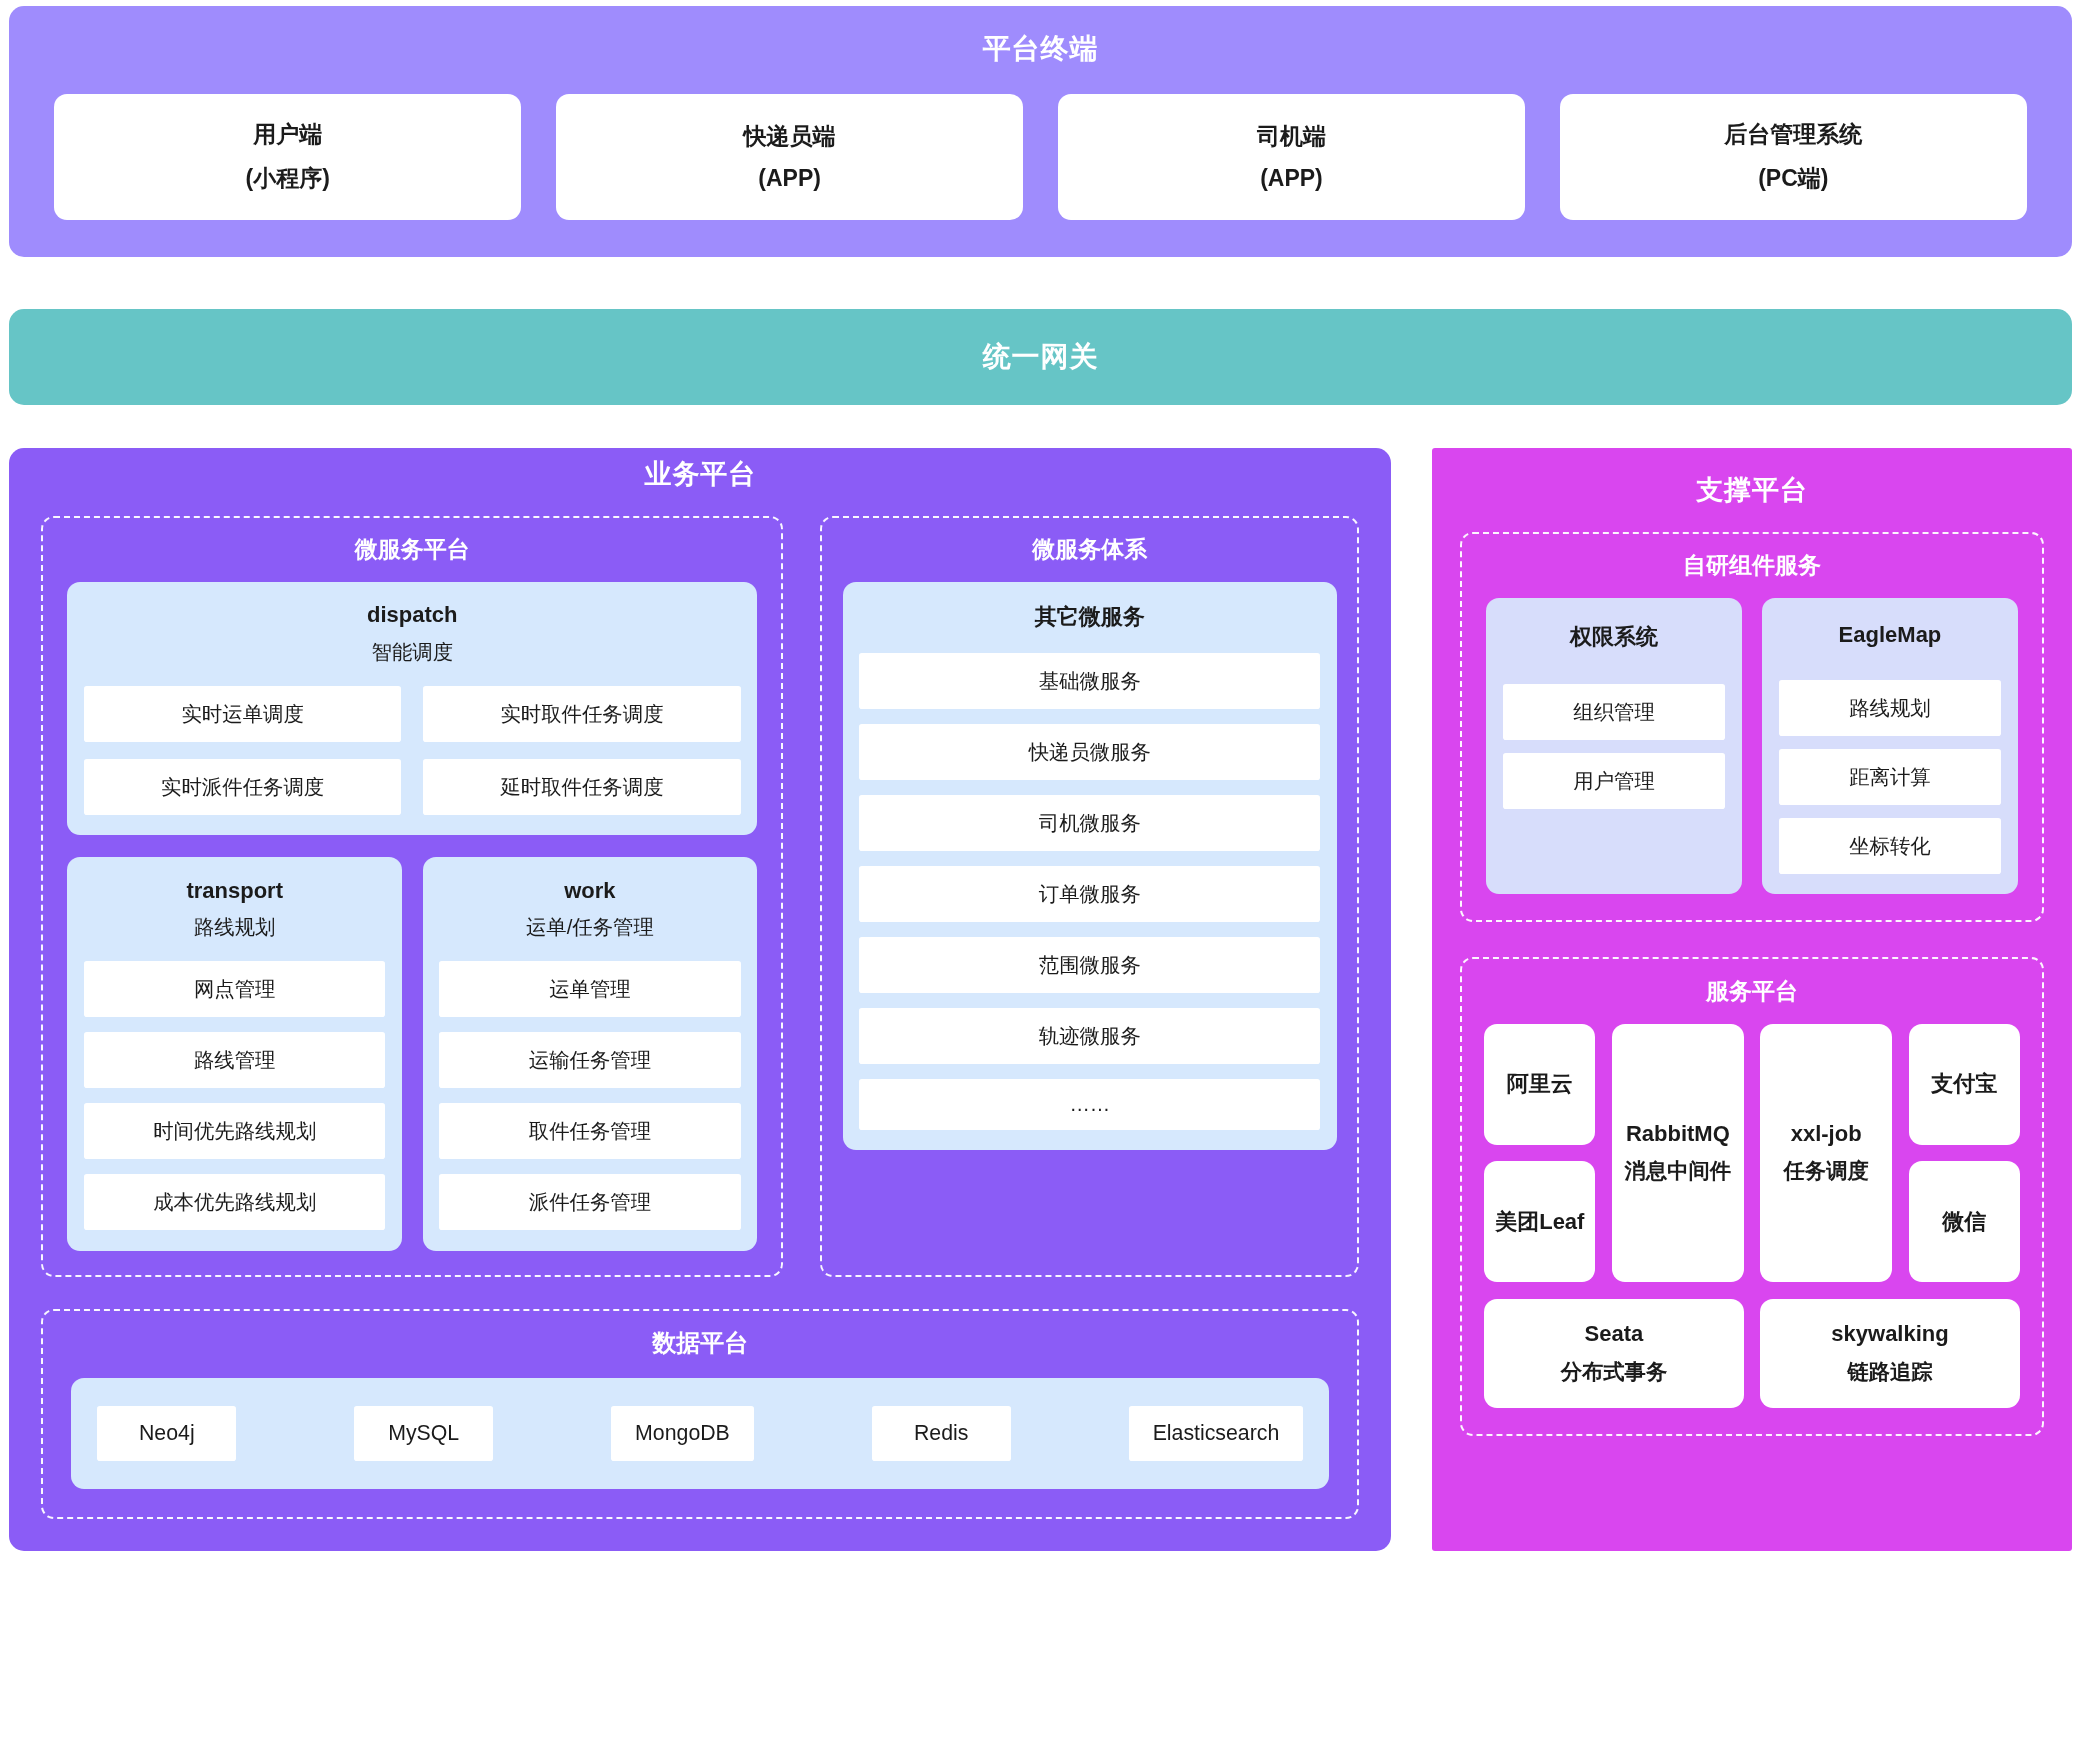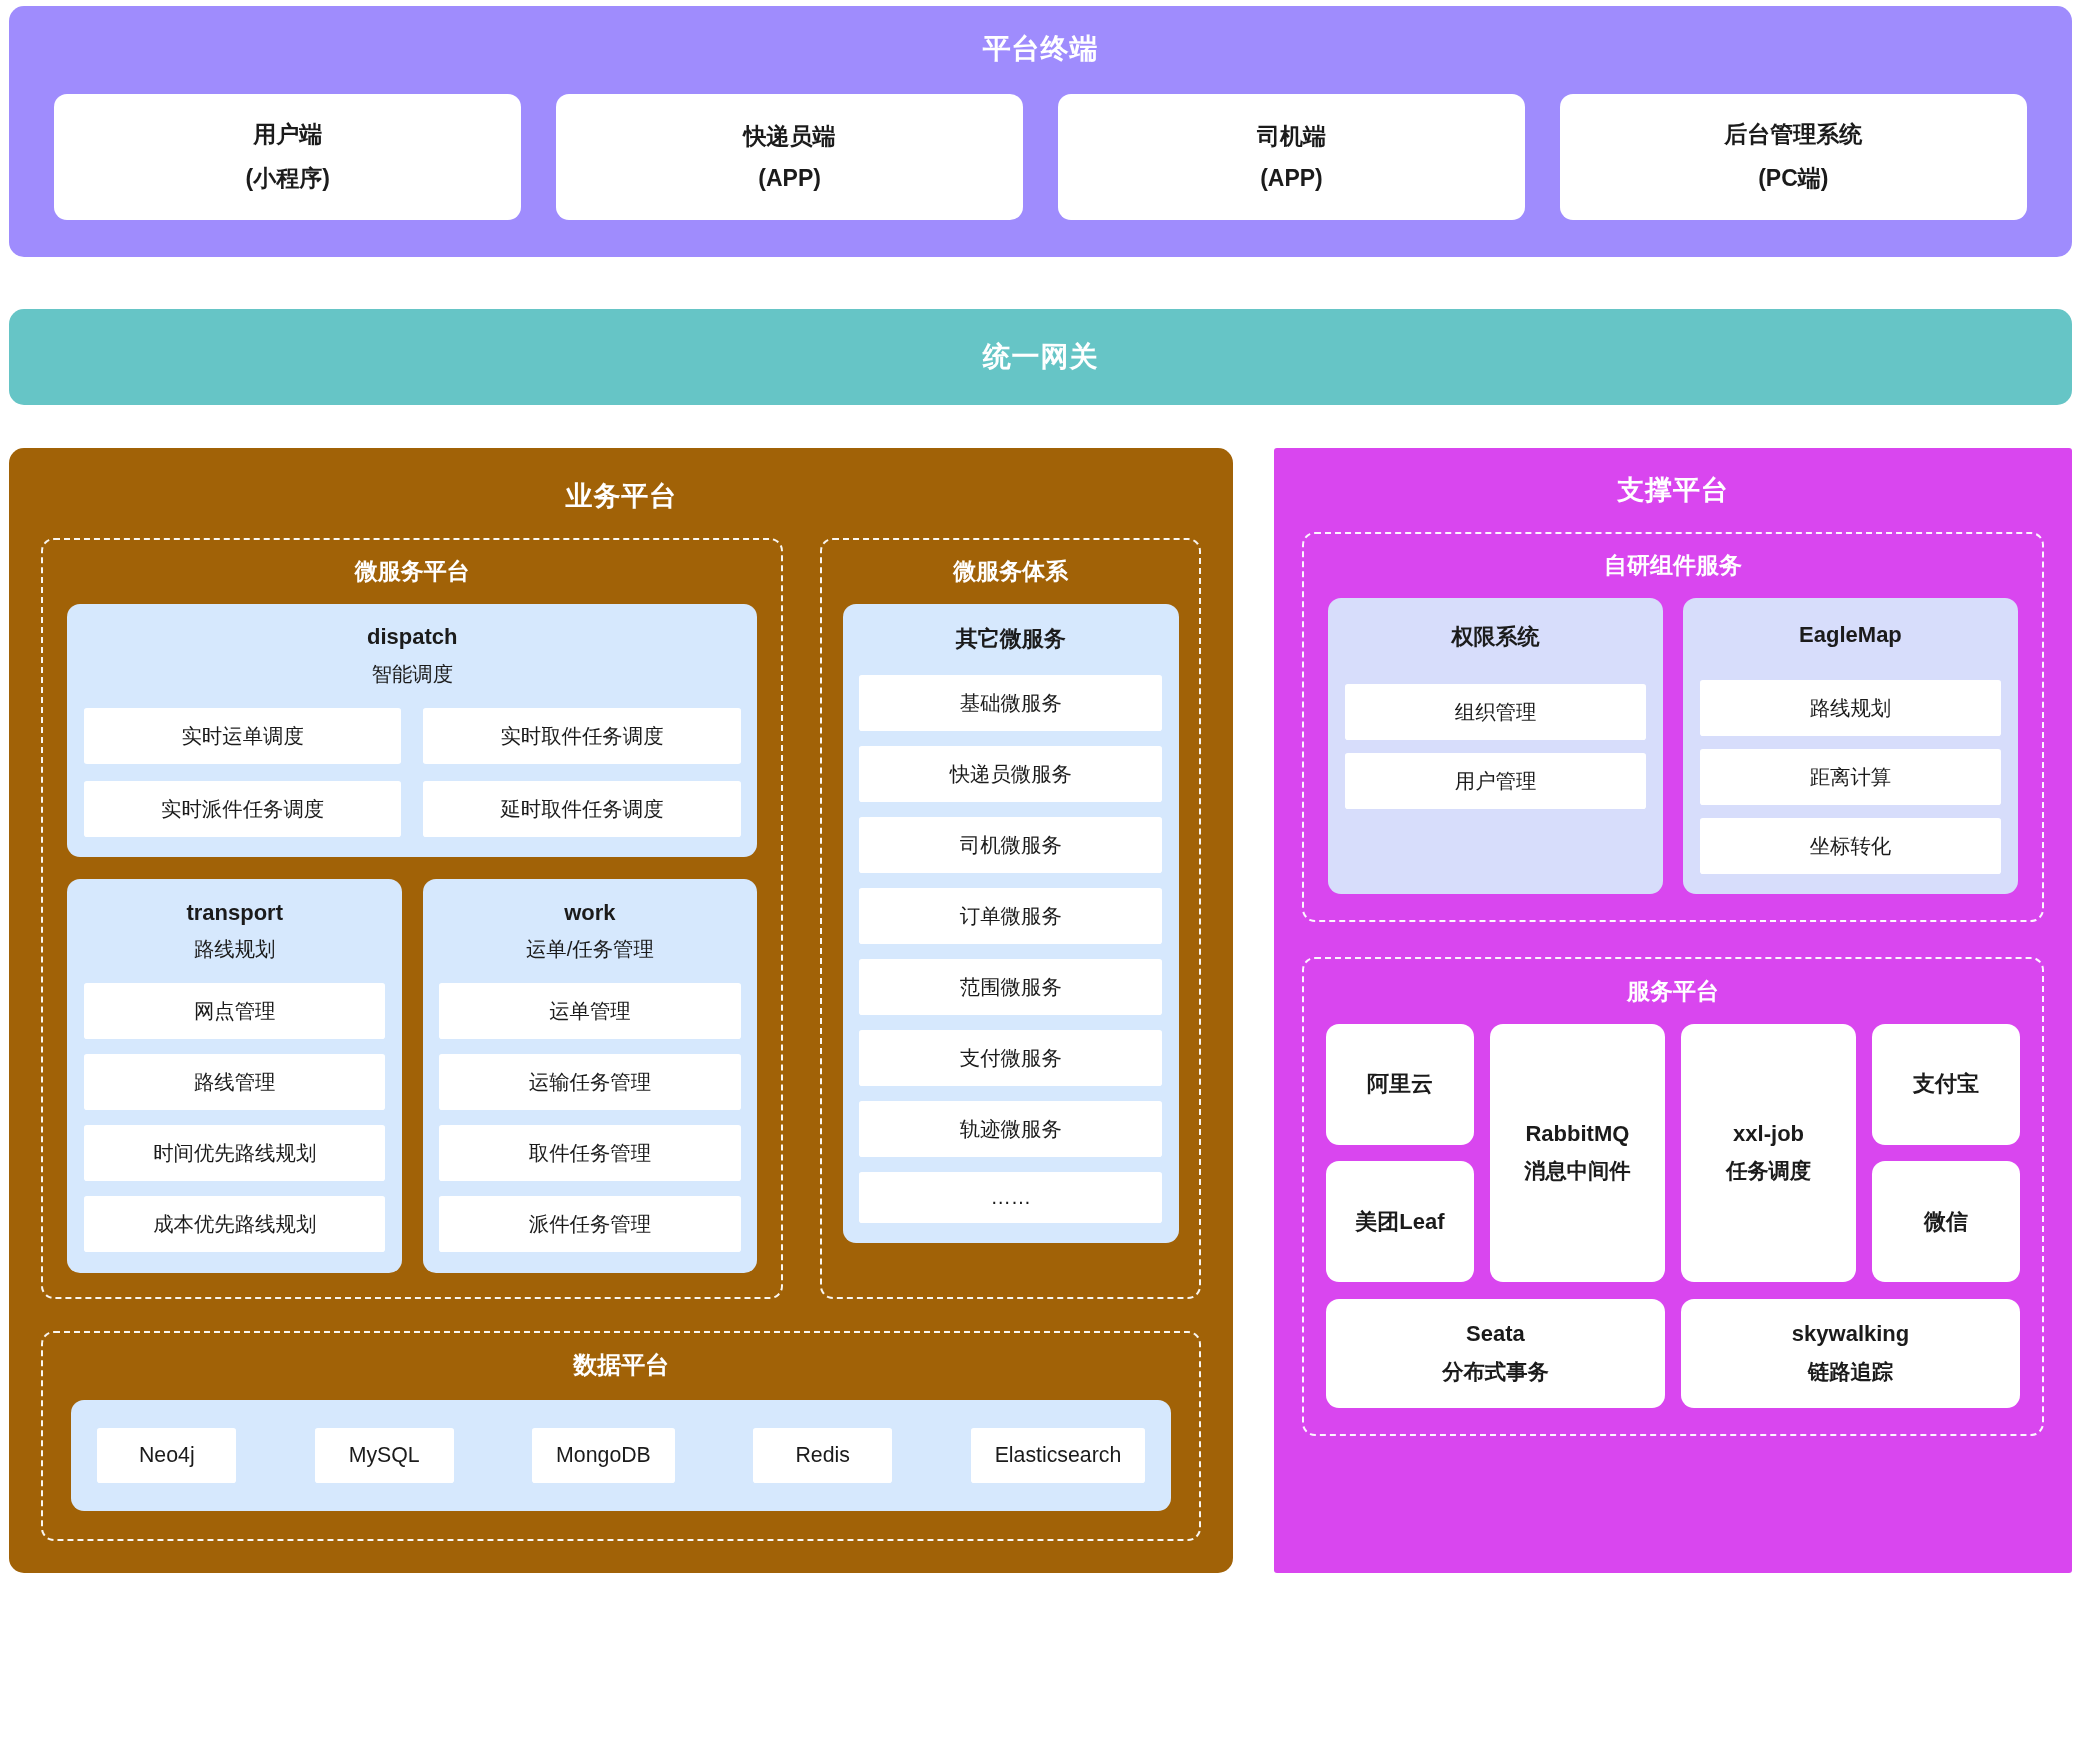--- a/index.html
+++ b/index.html
@@ -54,24 +54,24 @@
     display: flex;
     align-items: center;
     justify-content: center;
   }
   #gateway-band .band-title { font-size: 28px; }
 
   
   #platforms { display: flex; gap: 41px; margin-top: 43px; align-items: stretch; }
 
   #business-platform {
-    background: #a16207;
+    background: #8b5cf6;
     border-radius: 15px;
-    width: 1224px;
-    padding: 30px 32px 32px 32px;
+    width: 1382px;
+    padding: 8px 32px 32px 32px;
   }
   #support-platform {
     background: #d946ef;
     border-radius: 3px;
     flex: 1;
     padding: 24px 28px 32px 28px;
   }
   .platform-title { font-size: 27px; margin-bottom: 24px; }
 
   
@@ -255,21 +255,20 @@
         <div class="svc-card">
           <div class="svc-card-head">
             <div class="name">其它微服务</div>
           </div>
           <div class="chip-stack">
             <div class="chip">基础微服务</div>
             <div class="chip">快递员微服务</div>
             <div class="chip">司机微服务</div>
             <div class="chip">订单微服务</div>
             <div class="chip">范围微服务</div>
-            <div class="chip">支付微服务</div>
             <div class="chip">轨迹微服务</div>
             <div class="chip">……</div>
           </div>
         </div>
       </div>
     </div>
 
     <div id="data-platform-group" class="dashed-box">
       <div class="group-title">数据平台</div>
       <div class="db-strip">

